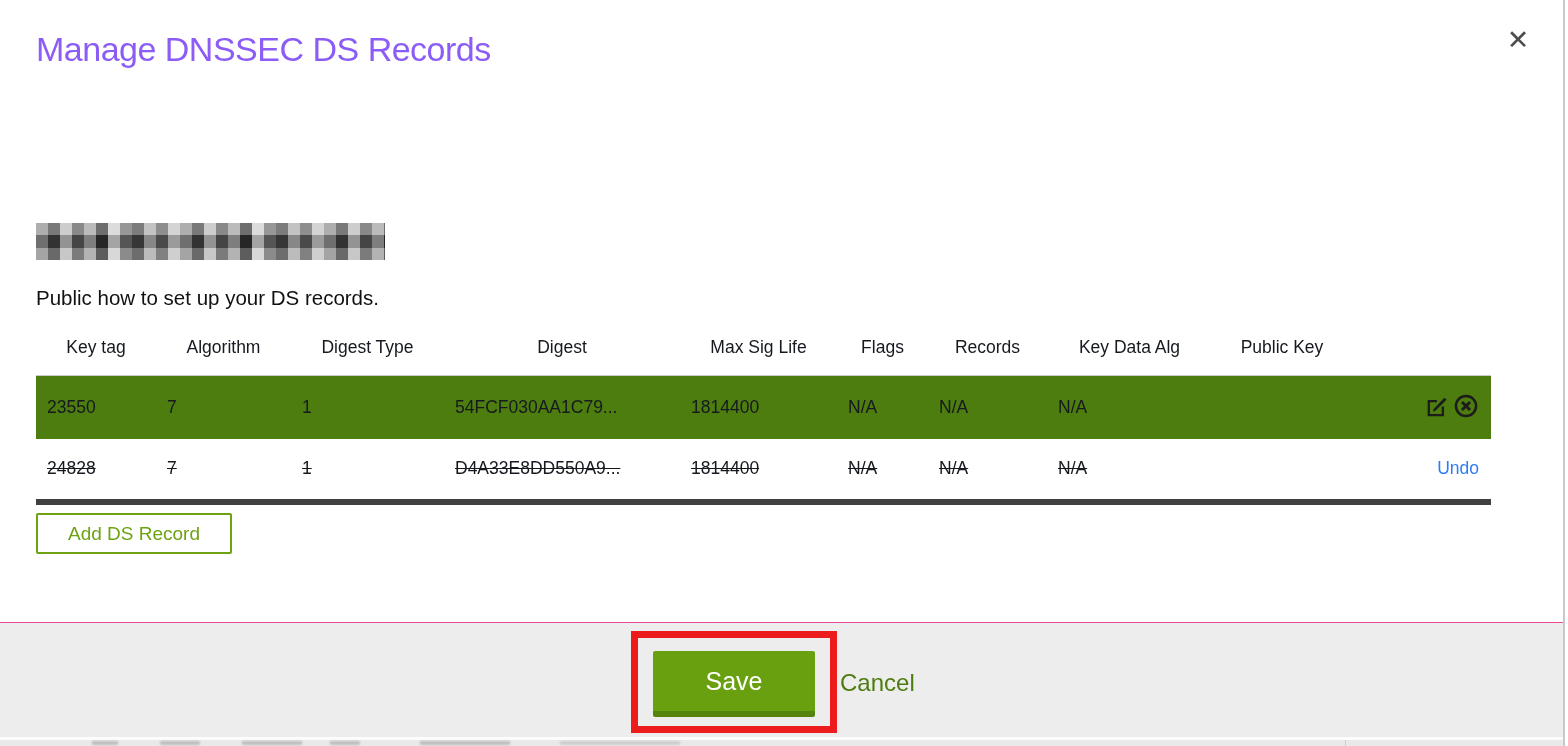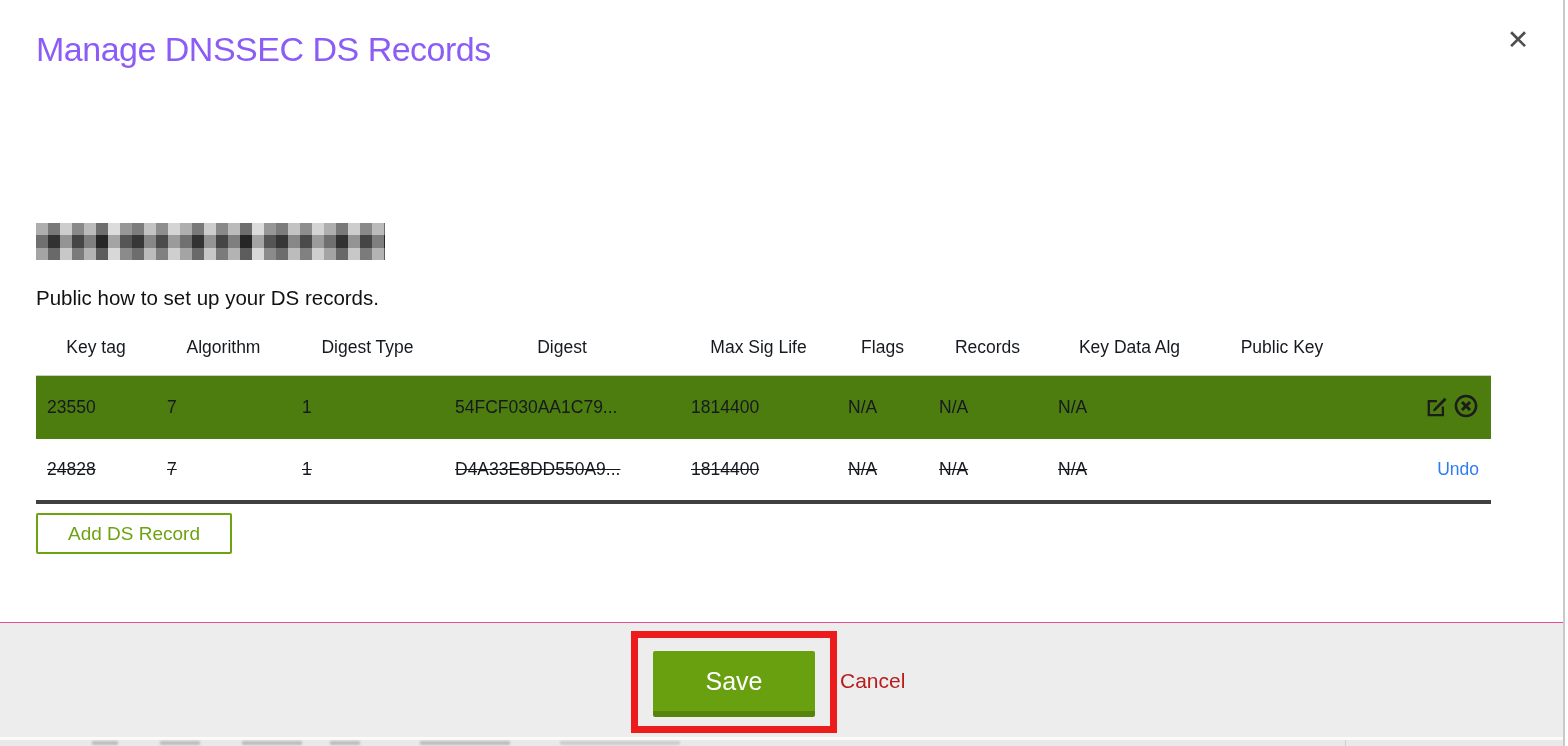--- a/index.html
+++ b/index.html
@@ -41,21 +41,21 @@
   table.ds-table { width:100%; border-collapse:collapse; table-layout:fixed; }
   .ds-table th {
     text-align:center; font-weight:400; font-size:17.5px; color:#16191f;
     padding:6px 11px 17px 11px; border-bottom:1px solid #cccccc; white-space:nowrap;
   }
   .ds-table td {
     height:63px; padding:0 11px; font-size:17.5px; color:#16191f;
     vertical-align:middle; white-space:nowrap; overflow:hidden;
   }
   tr.row-active td { background:#4d7c0f; }
-  tr.row-deleted td { border-bottom:4px solid #404040; }
+  tr.row-deleted td { border-bottom:6px solid #404040; }
   tr.row-deleted td .struck { text-decoration:line-through; }
   td.actions-cell { text-align:right; padding-right:12px; }
   .icon-btn {
     background:none; border:none; padding:0; cursor:pointer;
     display:inline-block; vertical-align:middle;
   }
   .icon-btn + .icon-btn { margin-left:2px; }
   .undo-link { color:#2e7cf2; text-decoration:none; font-size:17.5px; cursor:pointer; }
   
   .add-ds-button {
@@ -74,21 +74,21 @@
     border:7px solid #ed1c1c; pointer-events:none;
   }
   .save-button {
     position:absolute; left:653px; top:28px; width:162px; height:66px;
     background:#69a00f; border:none; border-bottom:6px solid #56830b; border-radius:2px;
     color:#ffffff; font-size:25px; cursor:pointer;
     font-family:"Liberation Sans","DejaVu Sans",sans-serif;
   }
   .cancel-link {
     position:absolute; left:840px; top:46px;
-    font-size:21px; color:#b91c1c; text-decoration:none; cursor:pointer;
+    font-size:24px; color:#4d7c0f; text-decoration:none; cursor:pointer;
   }
   
   .bottom-strip {
     position:absolute; left:0; top:737px; width:1564px; height:9px;
     background:linear-gradient(#fcfcfc 0 3px, #e9e9e9 3px 100%);
   }
   .blur-blob {
     position:absolute; top:4px; height:4px; background:#9a9a9a;
     filter:blur(1px); opacity:0.55; border-radius:1px;
   }

